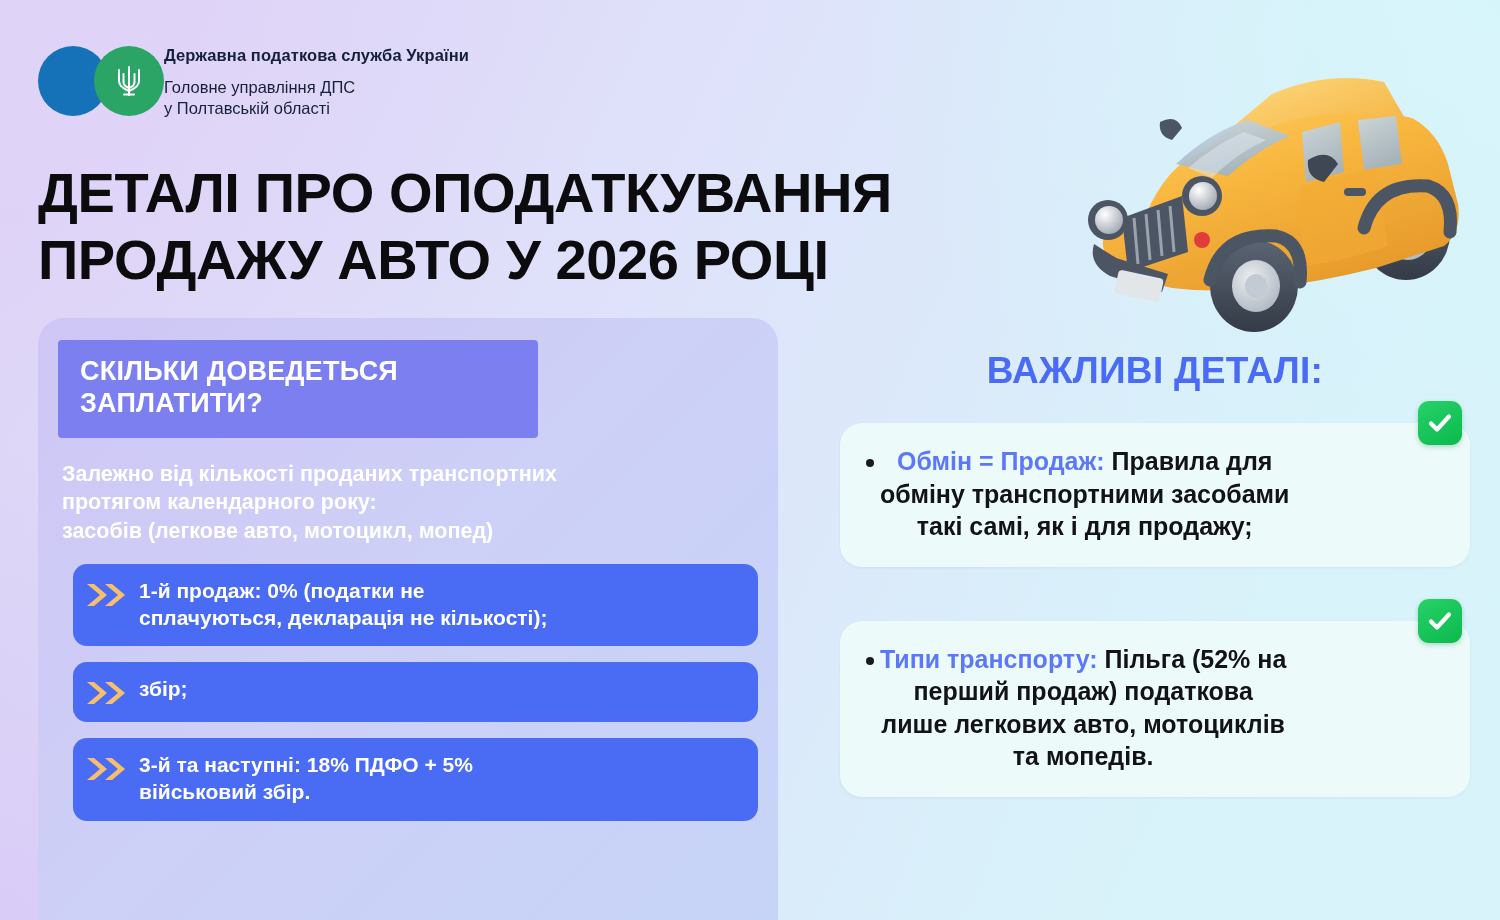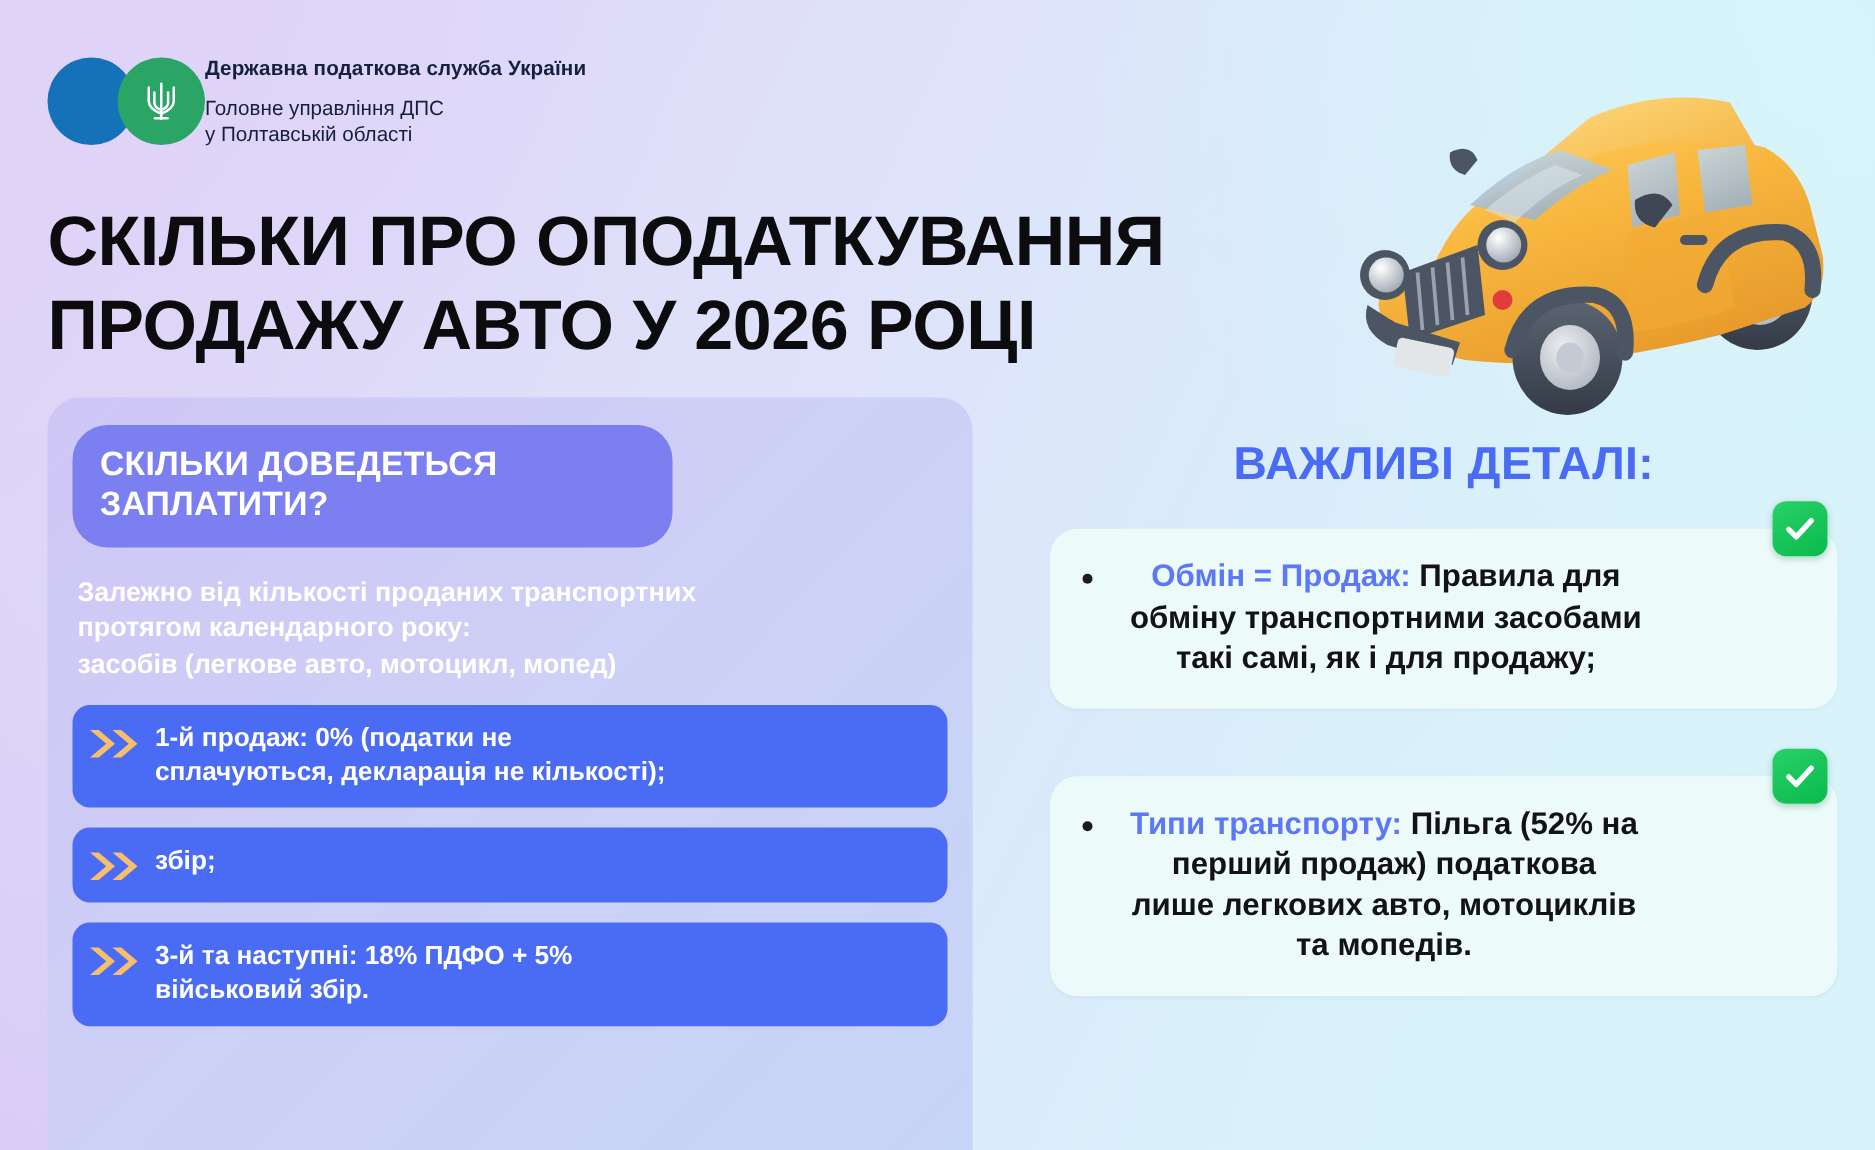--- a/index.html
+++ b/index.html
@@ -46,36 +46,37 @@
   .car-wrap svg { width:100%; height:100%; display:block; }
 
   
   .left-panel {
     position:absolute; left:38px; top:318px; width:740px; height:602px;
     border-radius:26px 26px 0 0;
     background: linear-gradient(135deg, #cfc6f5 0%, #cdd0f7 48%, #c6d4f7 100%);
     padding:22px 20px 0 20px;
   }
   .panel-badge {
-    background:#7b7ff0; color:#fff; border-radius:28px;
+    background:#7b7ff0; color:#fff; border-radius:4px;
     padding:16px 22px 18px 22px; width:480px;
     font-size:27px; font-weight:800; line-height:1.18; letter-spacing:.2px;
   }
   .panel-badge .bl { display:block; }
   .panel-intro {
     margin-top:22px; padding:0 4px 0 4px;
     font-size:21.5px; font-weight:700; color:#ffffff; line-height:1.33;
   }
   .panel-intro .bl { display:block; white-space:nowrap; }
 
   .pay-list { margin-top:18px; display:flex; flex-direction:column; gap:16px; }
   .pay-item {
     background:#4a6cf5; border-radius:14px;
     display:flex; align-items:flex-start; gap:12px;
     padding:13px 16px 15px 12px;
+    margin-left:15px;
   }
   .chev { flex:none; width:42px; height:28px; margin-top:4px; }
   .pay-text { color:#fff; font-size:21px; font-weight:700; line-height:1.3; }
   .pay-text .bl { display:block; }
 
   
   .right-col { position:absolute; left:840px; top:352px; width:630px;text-align:center; }
   .right-heading {
     font-size:37px; font-weight:900; color:#4a6cf5;
     letter-spacing:.3px; line-height:1;
@@ -90,21 +91,21 @@
   .detail-card + .detail-card { margin-top:54px; }
   .check-badge {
     position:absolute; right:8px; top:-22px;
     width:44px; height:44px; border-radius:11px;
     background:linear-gradient(150deg,#27d268 0%,#0bb94d 100%);
     display:flex; align-items:center; justify-content:center;
     box-shadow:0 2px 5px rgba(20,120,60,.28);
   }
   .check-badge svg { width:26px; height:26px; }
 
-  .detail-row { display:flex; align-items:flex-start; gap:30px; }
+  .detail-row { display:flex; align-items:flex-start; gap:6px; }
   .bullet { flex:none; width:8px; height:8px; border-radius:50%; background:#1b1b1f; margin-top:14px; }
   .detail-text { font-size:25px; font-weight:800; color:#131316; line-height:1.3; }
   .detail-text .lead { color:#5d78f7; }
 </style>
 </head>
 <body>
 
 <div class="header">
   <div class="logo-marks">
     <div class="logo-circle blue"></div>
@@ -124,21 +125,21 @@
   <div class="org-block">
     <div class="org-line1">Державна податкова служба України</div>
     <div class="org-line2">
       <span>Головне управління ДПС</span><br>
       <span>у Полтавській області</span>
     </div>
   </div>
 </div>
 
 <h1 class="main-title">
-  <span class="ln">СКІЛЬКИ ПРО ОПОДАТКУВАННЯ</span>
+  <span class="ln">ДЕТАЛІ ПРО ОПОДАТКУВАННЯ</span>
   <span class="ln">ПРОДАЖУ АВТО У 2026 РОЦІ</span>
 </h1>
 
 <div class="car-wrap">
   <svg viewBox="0 0 410 300">
     <defs>
       <linearGradient id="bodyG" x1="0" y1="0" x2="0.6" y2="1">
         <stop offset="0%" stop-color="#ffd166"></stop>
         <stop offset="45%" stop-color="#f8b73f"></stop>
         <stop offset="100%" stop-color="#e79a2b"></stop>

